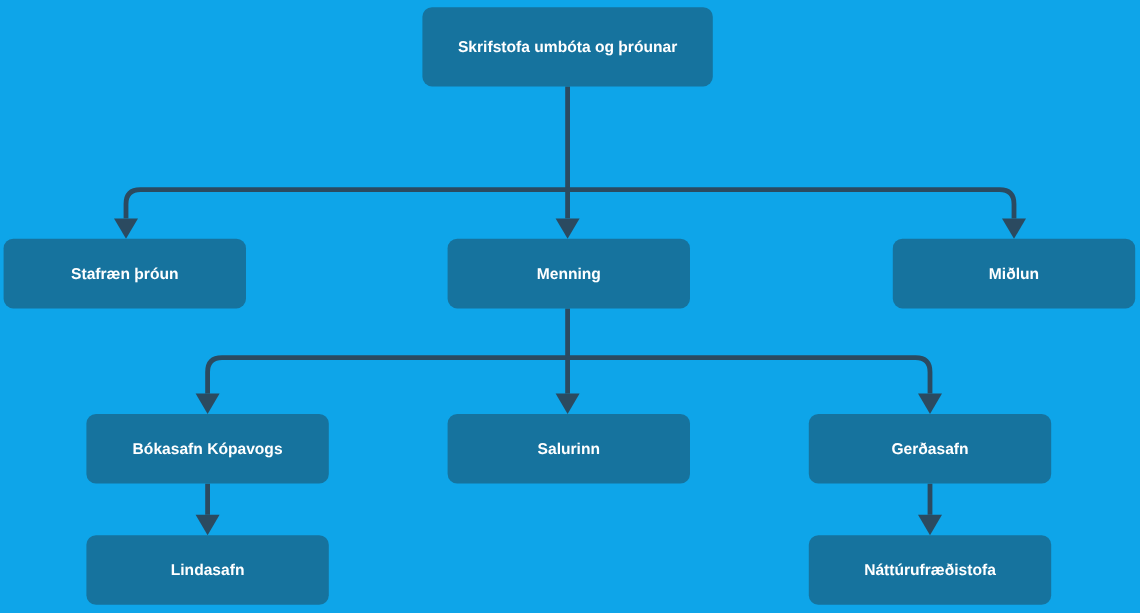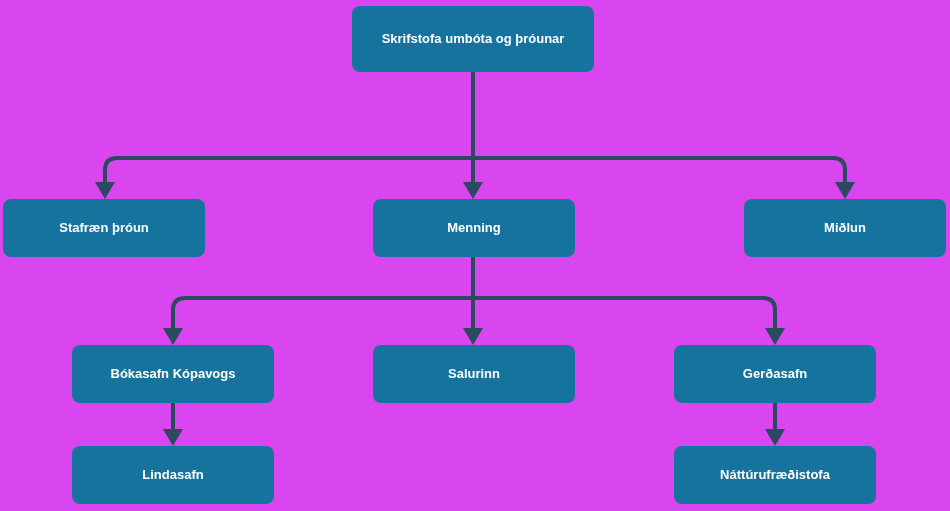--- a/index.html
+++ b/index.html
@@ -10,21 +10,21 @@
   body {
     width: 950px;
     height: 511px;
     overflow: hidden;
     font-family: "Liberation Sans", sans-serif;
   }
   #chart-root {
     position: relative;
     width: 950px;
     height: 511px;
-    background: #d946ef;
+    background: #0ea5e9;
   }
   svg#org-svg {
     position: absolute;
     left: 0;
     top: 0;
     width: 950px;
     height: 511px;
     display: block;
   }
   .node-box {

